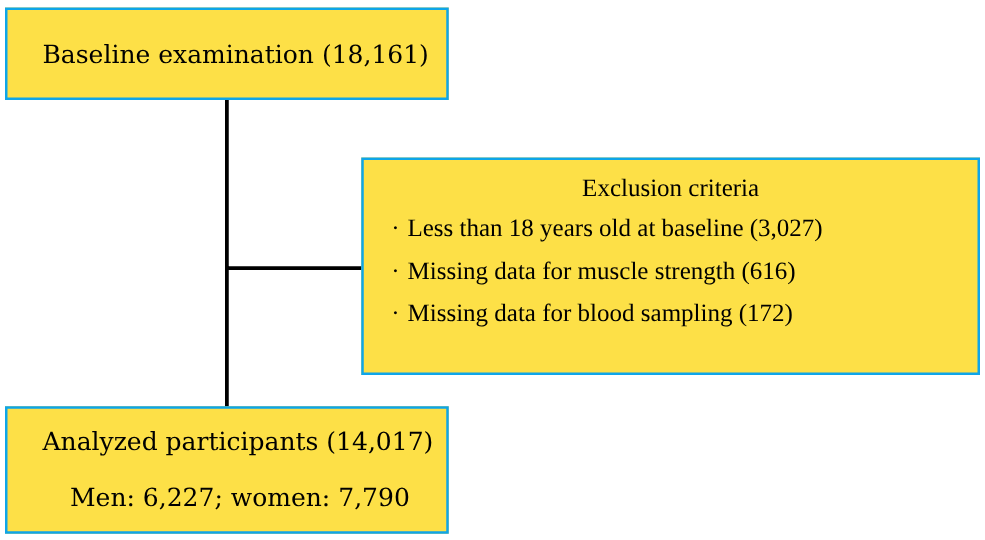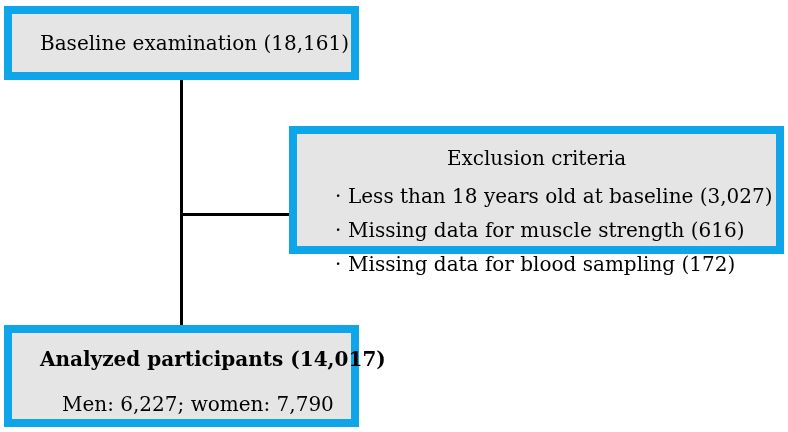--- a/index.html
+++ b/index.html
@@ -14,22 +14,22 @@
   #canvas {
     position: relative;
     width: 788px;
     height: 432px;
     background: #ffffff;
     overflow: hidden;
   }
   .box {
     position: absolute;
     box-sizing: border-box;
-    border: 8px solid #0ea5e9;
-    background: #e5e5e5;
+    border: 2px solid #0ea5e9;
+    background: #fde047;
     z-index: 2;
   }
   .line {
     position: absolute;
     background: #000000;
     z-index: 1;
   }
   .vline { width: 3px; }
   .hline { height: 3px; }
 
@@ -47,31 +47,32 @@
     font-size: 20px;
     line-height: 1.2;
     white-space: nowrap;
   }
 
   
   #exclusion-box {
     left: 289px;
     top: 126px;
     width: 495px;
-    height: 128px;
+    height: 174px;
     padding: 12px 0 16px 0;
+    font-family: Liberation Serif, serif;
   }
   #exclusion-title {
     text-align: center;
     font-size: 20px;
     margin-bottom: 10px;
   }
   #exclusion-list {
     list-style: none;
-    margin: 16px;
+    margin: 0;
     padding: 0 0 0 22px;
   }
   #exclusion-list li {
     font-size: 20px;
     line-height: 1.0;
     margin-bottom: 14px;
     white-space: nowrap;
   }
   #exclusion-list li .bullet {
     display: inline-block;
@@ -83,21 +84,20 @@
     left: 4px;
     top: 325px;
     width: 355px;
     height: 102px;
     padding-top: 14px;
   }
   #analyzed-box .line1 {
     font-size: 20px;
     padding-left: 28px;
     white-space: nowrap;
-    font-weight: bold;
   }
   #analyzed-box .line2 {
     font-size: 20px;
     padding-left: 50px;
     margin-top: 21px;
     white-space: nowrap;
   }
 
   
   #conn-vert-top {

